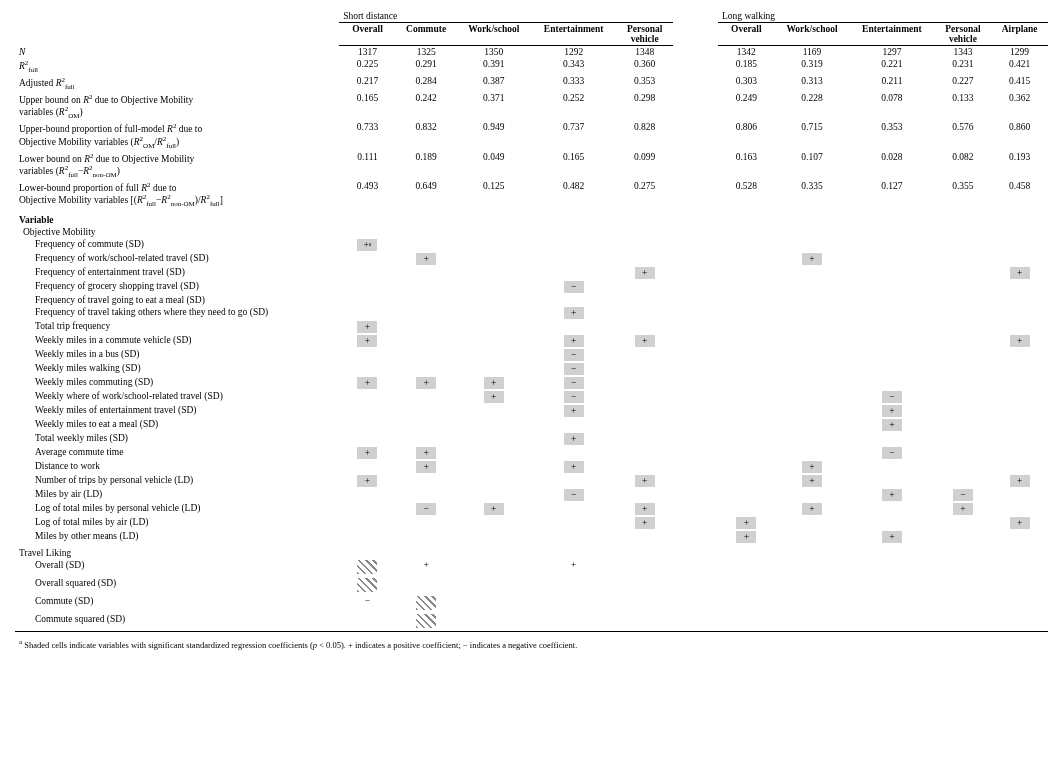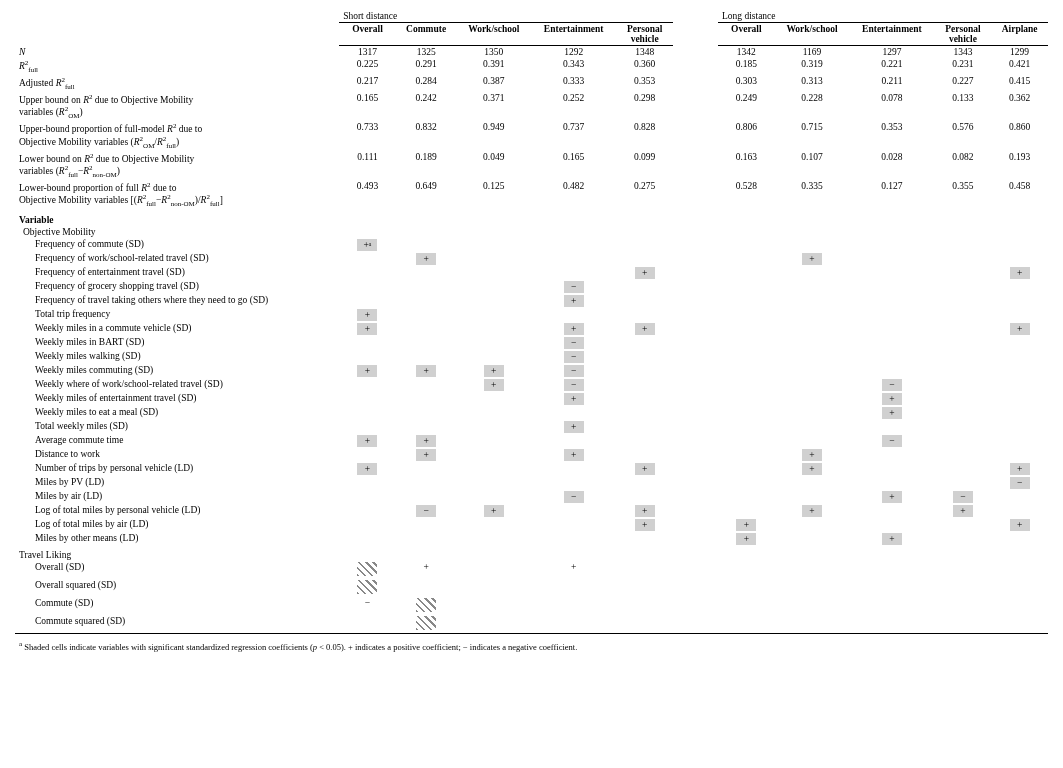--- a/index.html
+++ b/index.html
@@ -52,21 +52,21 @@
 </head>
 <body>
 
 <table>
 
   <thead>
     <tr>
       <th class="col-label"></th>
       <th colspan="5" style="border-bottom:1px solid #000; font-weight:normal; text-align:left;">Short distance</th>
       <th class="col-narrow" style="width:10px;"></th>
-      <th colspan="5" style="border-bottom:1px solid #000; font-weight:normal; text-align:left;">Long distance</th>
+      <th colspan="5" style="border-bottom:1px solid #000; font-weight:normal; text-align:left;">Long walking</th>
     </tr>
     <tr>
       <th class="col-label"></th>
       <th class="col-narrow" style="border-bottom:1px solid #000;">Overall</th>
       <th class="col-narrow" style="border-bottom:1px solid #000;">Commute</th>
       <th class="col-narrow" style="border-bottom:1px solid #000;">Work/school</th>
       <th class="col-narrow" style="border-bottom:1px solid #000; min-width:65px;">Entertainment</th>
       <th class="col-narrow" style="border-bottom:1px solid #000;">Personal<br>vehicle</th>
       <th></th>
       <th class="col-narrow" style="border-bottom:1px solid #000;">Overall</th>
@@ -233,20 +233,34 @@
         <td class="num" style="text-align: center;"><span class="shaded-cell">−</span></td>
         <td class="num" style="text-align: center;"></td>
         <td></td>
         <td class="num" style="text-align: center;"></td>
         <td class="num" style="text-align: center;"></td>
         <td class="num" style="text-align: center;"></td>
         <td class="num" style="text-align: center;"></td>
         <td class="num" style="text-align: center;"></td>
       </tr>
       <tr>
+        <td style="padding-left: 20px;">Frequency of travel going to eat a meal (SD)</td>
+        <td class="num" style="text-align: center;"></td>
+        <td class="num" style="text-align: center;"></td>
+        <td class="num" style="text-align: center;"></td>
+        <td class="num" style="text-align: center;"></td>
+        <td class="num" style="text-align: center;"></td>
+        <td></td>
+        <td class="num" style="text-align: center;"></td>
+        <td class="num" style="text-align: center;"></td>
+        <td class="num" style="text-align: center;"></td>
+        <td class="num" style="text-align: center;"></td>
+        <td class="num" style="text-align: center;"></td>
+      </tr>
+      <tr>
         <td style="padding-left: 20px;">Frequency of travel taking others where they need to go (SD)</td>
         <td class="num" style="text-align: center;"></td>
         <td class="num" style="text-align: center;"></td>
         <td class="num" style="text-align: center;"></td>
         <td class="num" style="text-align: center;"><span class="shaded-cell">+</span></td>
         <td class="num" style="text-align: center;"></td>
         <td></td>
         <td class="num" style="text-align: center;"></td>
         <td class="num" style="text-align: center;"></td>
         <td class="num" style="text-align: center;"></td>
@@ -275,21 +289,21 @@
         <td class="num" style="text-align: center;"><span class="shaded-cell">+</span></td>
         <td class="num" style="text-align: center;"><span class="shaded-cell">+</span></td>
         <td></td>
         <td class="num" style="text-align: center;"></td>
         <td class="num" style="text-align: center;"></td>
         <td class="num" style="text-align: center;"></td>
         <td class="num" style="text-align: center;"></td>
         <td class="num" style="text-align: center;"><span class="shaded-cell">+</span></td>
       </tr>
       <tr>
-        <td style="padding-left: 20px;">Weekly miles in BART (SD)</td>
+        <td style="padding-left: 20px;">Weekly miles in a bus (SD)</td>
         <td class="num" style="text-align: center;"></td>
         <td class="num" style="text-align: center;"></td>
         <td class="num" style="text-align: center;"></td>
         <td class="num" style="text-align: center;"><span class="shaded-cell">−</span></td>
         <td class="num" style="text-align: center;"></td>
         <td></td>
         <td class="num" style="text-align: center;"></td>
         <td class="num" style="text-align: center;"></td>
         <td class="num" style="text-align: center;"></td>
         <td class="num" style="text-align: center;"></td>
@@ -413,34 +427,20 @@
         <td class="num" style="text-align: center;"></td>
         <td class="num" style="text-align: center;"></td>
         <td class="num" style="text-align: center;"></td>
         <td class="num" style="text-align: center;"><span class="shaded-cell">+</span></td>
         <td></td>
         <td class="num" style="text-align: center;"></td>
         <td class="num" style="text-align: center;"><span class="shaded-cell">+</span></td>
         <td class="num" style="text-align: center;"></td>
         <td class="num" style="text-align: center;"></td>
         <td class="num" style="text-align: center;"><span class="shaded-cell">+</span></td>
-      </tr>
-      <tr>
-        <td style="padding-left: 20px;">Miles by PV (LD)</td>
-        <td class="num" style="text-align: center;"></td>
-        <td class="num" style="text-align: center;"></td>
-        <td class="num" style="text-align: center;"></td>
-        <td class="num" style="text-align: center;"></td>
-        <td class="num" style="text-align: center;"></td>
-        <td></td>
-        <td class="num" style="text-align: center;"></td>
-        <td class="num" style="text-align: center;"></td>
-        <td class="num" style="text-align: center;"></td>
-        <td class="num" style="text-align: center;"></td>
-        <td class="num" style="text-align: center;"><span class="shaded-cell">−</span></td>
       </tr>
       <tr>
         <td style="padding-left: 20px;">Miles by air (LD)</td>
         <td class="num" style="text-align: center;"></td>
         <td class="num" style="text-align: center;"></td>
         <td class="num" style="text-align: center;"></td>
         <td class="num" style="text-align: center;"><span class="shaded-cell">−</span></td>
         <td class="num" style="text-align: center;"></td>
         <td></td>
         <td class="num" style="text-align: center;"></td>

